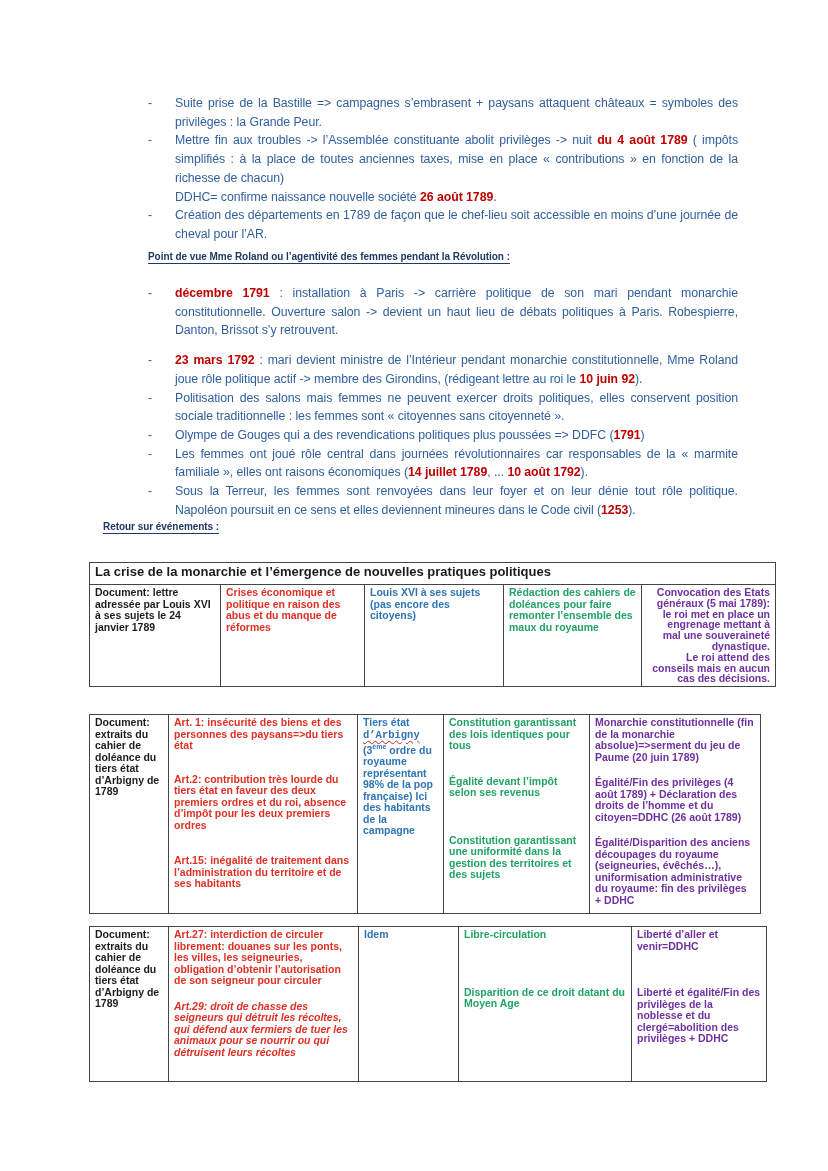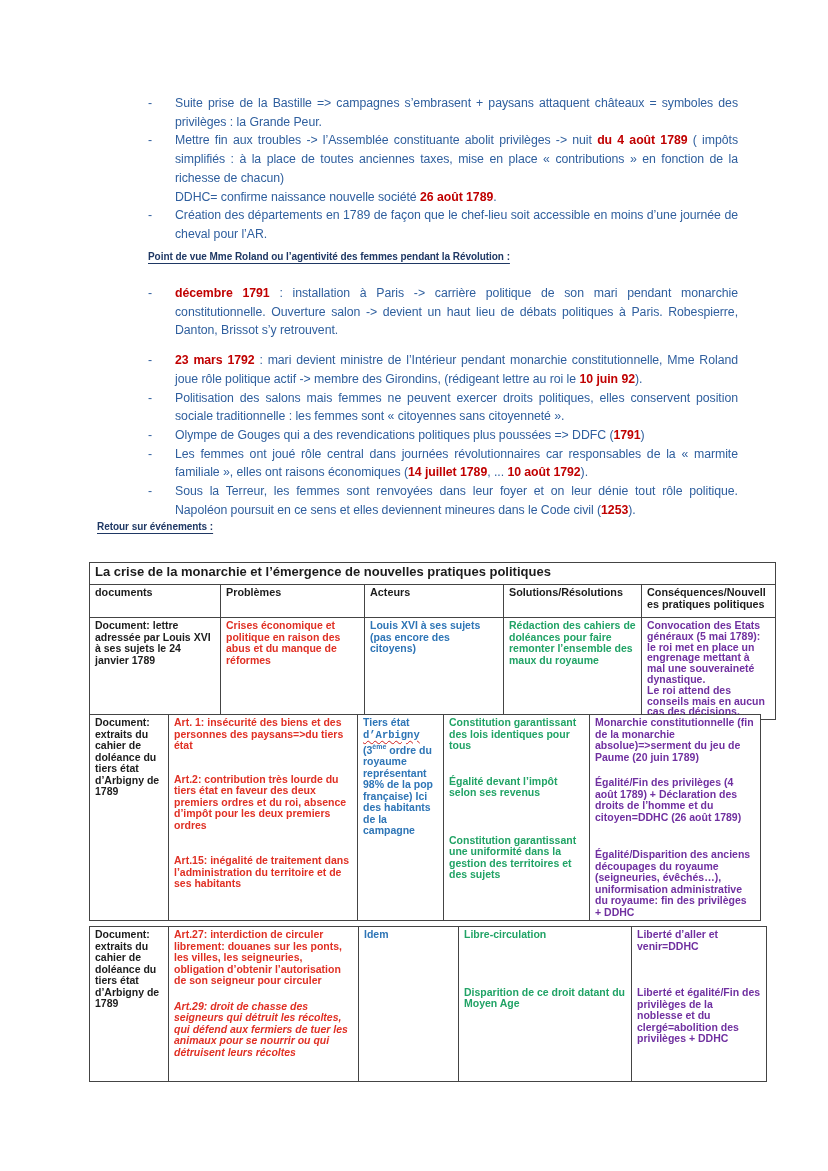--- a/index.html
+++ b/index.html
@@ -33,21 +33,21 @@
   .t2{left:89px;top:714px;width:671px;}
   .t3{left:89px;top:926px;width:677px;}
   .t-title{font-size:13px;color:#1c1c1c;height:17px;line-height:13px;}
   .hdr{color:#1c1c1c;height:28px;font-size:10.8px;}
   .c-black{color:#1c1c1c;}
   .c-red{color:#e03024;}
   .c-blue{color:#2e75b6;margin-top:44px;}
   .c-green{color:#21a366;}
   .c-purple{color:#7030a0;}
   .t1 .data-row td{height:96px;}
-  .t1 .c-purple{line-height:10.8px;}
+  .t1 .c-purple{line-height:10.8px;text-align:right;}
   .t2 td{height:194px;}
   .t3 td{height:150px;}
   .cp{margin:0;}
   .sup{font-size:7px;vertical-align:super;}
   .wavy{text-decoration:underline;text-decoration-style:wavy;text-decoration-color:#cf1f1f;text-decoration-thickness:1px;text-underline-offset:2px;font-family:Liberation Mono, monospace;}
 </style>
 </head>
 <body>
 
 <div class="page">
@@ -93,40 +93,33 @@
     <div class="brow">
       <span class="dash">-</span>
       <span class="btxt"><span>Les femmes ont joué rôle central dans journées révolutionnaires car responsables de la « marmite familiale », elles ont  raisons économiques (</span><span class="date">14 juillet 1789</span><span>, ... </span><span class="date">10 août 1792</span><span>).</span></span>
     </div>
     <div class="brow">
       <span class="dash">-</span>
       <span class="btxt"><span>Sous la Terreur, les femmes sont renvoyées dans leur foyer et on leur dénie tout rôle politique. Napoléon poursuit en ce sens et elles deviennent mineures dans le Code civil (</span><span class="date">1253</span><span>).</span></span>
     </div>
   </div>
 
-  <div class="h-underline" style="left:97px;top:521px;">Retour sur événements :</div>
+  <div class="h-underline" style="left:103px;top:521px;">Retour sur événements :</div>
 
   <table class="t1">
     <colgroup>
         <col style="width:131px">
         <col style="width:144px">
         <col style="width:139px">
         <col style="width:138px">
         <col style="width:134px">
       </colgroup>
     <tbody>
         <tr>
       <th colspan="5" class="t-title">La crise de la monarchie et l’émergence de nouvelles pratiques politiques</th>
-    </tr>
-    <tr>
-      <td class="hdr">documents</td>
-      <td class="hdr">Problèmes</td>
-      <td class="hdr">Acteurs</td>
-      <td class="hdr">Solutions/Résolutions</td>
-      <td class="hdr">Conséquences/Nouvelles pratiques politiques</td>
     </tr>
     <tr class="data-row">
       <td class="c-black">Document: lettre adressée par Louis XVI à ses sujets le 24 janvier 1789</td>
       <td class="c-red">Crises économique et politique en raison des abus et du manque de réformes</td>
       <td class="c-blue">Louis XVI à ses sujets (pas encore des citoyens)</td>
       <td class="c-green">Rédaction des cahiers de doléances pour faire remonter l’ensemble des maux du royaume</td>
       <td class="c-purple">
         <p class="cp">Convocation des Etats généraux (5 mai 1789): le roi met en place un engrenage mettant à mal une souveraineté dynastique.</p>
         <p class="cp">Le roi attend des conseils mais en aucun cas des décisions.</p>
       </td>
@@ -154,21 +147,21 @@
         <p class="cp"><span>Tiers état </span><span class="wavy">d’Arbigny</span><span> (3</span><span class="sup">ème</span><span> ordre du royaume représentant 98% de la pop française) Ici des habitants de la campagne</span></p>
       </td>
       <td class="c-green">
         <p class="cp">Constitution garantissant des lois identiques pour tous</p>
         <p class="cp" style="margin-top:24px;">Égalité devant l’impôt selon ses revenus</p>
         <p class="cp" style="margin-top:36px;">Constitution garantissant une uniformité dans la gestion des territoires et des sujets</p>
       </td>
       <td class="c-purple">
         <p class="cp">Monarchie constitutionnelle (fin de la monarchie absolue)=&gt;serment du jeu de Paume (20 juin 1789)</p>
         <p class="cp" style="margin-top:14px;">Égalité/Fin des privilèges (4 août 1789) + Déclaration des droits de l’homme et du citoyen=DDHC (26 août 1789)</p>
-        <p class="cp" style="margin-top:26px;">Égalité/Disparition des anciens découpages du royaume (seigneuries, évêchés…), uniformisation administrative du royaume: fin des privilèges + DDHC</p>
+        <p class="cp" style="margin-top:14px;">Égalité/Disparition des anciens découpages du royaume (seigneuries, évêchés…), uniformisation administrative du royaume: fin des privilèges + DDHC</p>
       </td>
     </tr>
   </tbody>
     </table>
 
   <table class="t3">
     <colgroup>
         <col style="width:79px">
         <col style="width:190px">
         <col style="width:100px">

